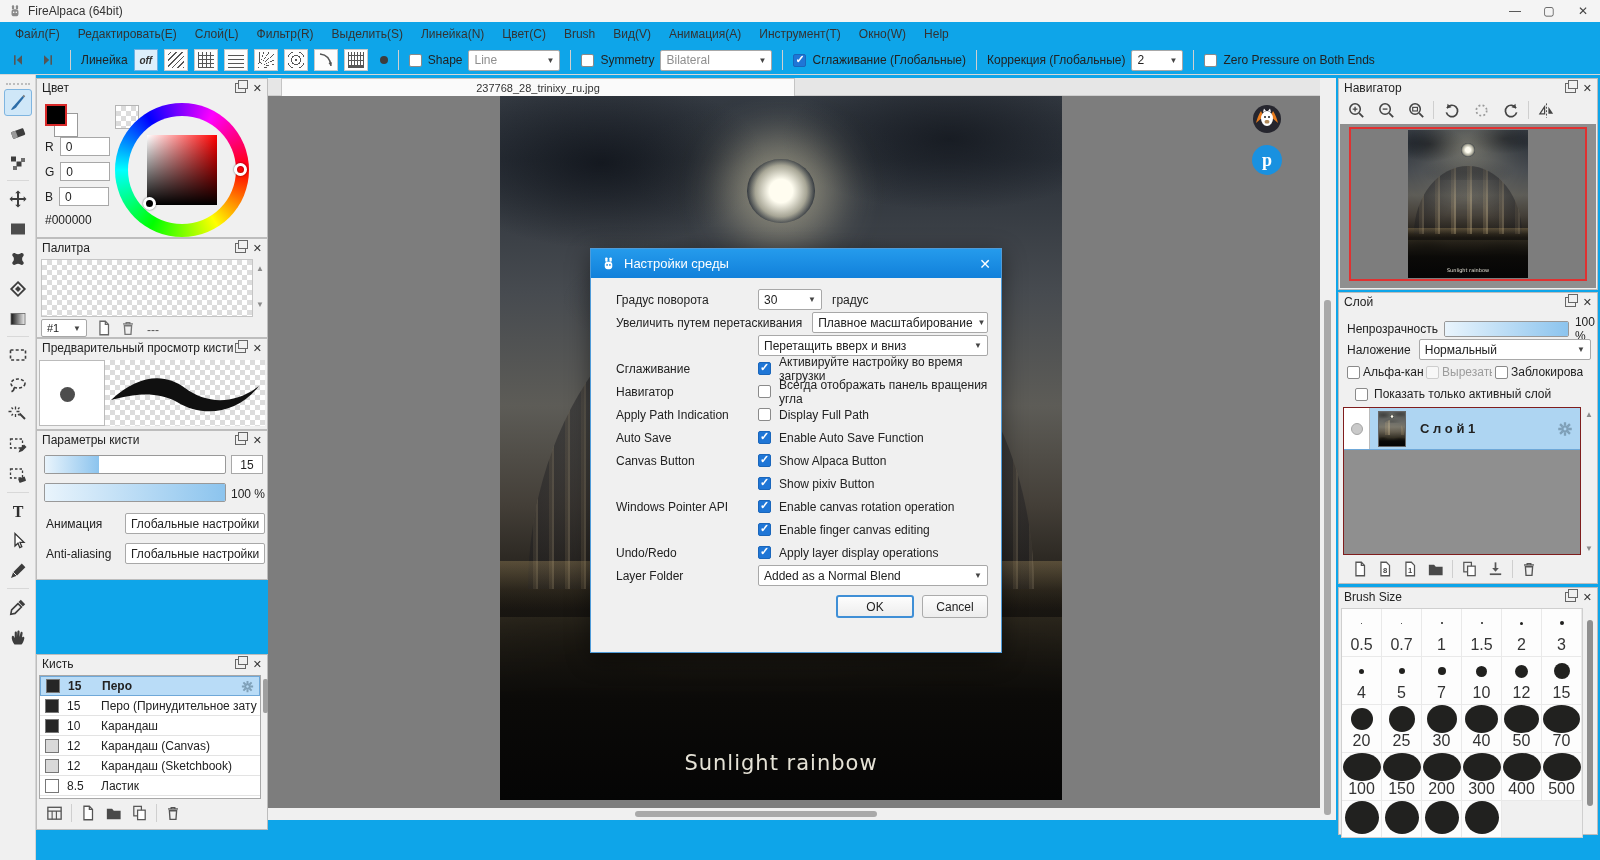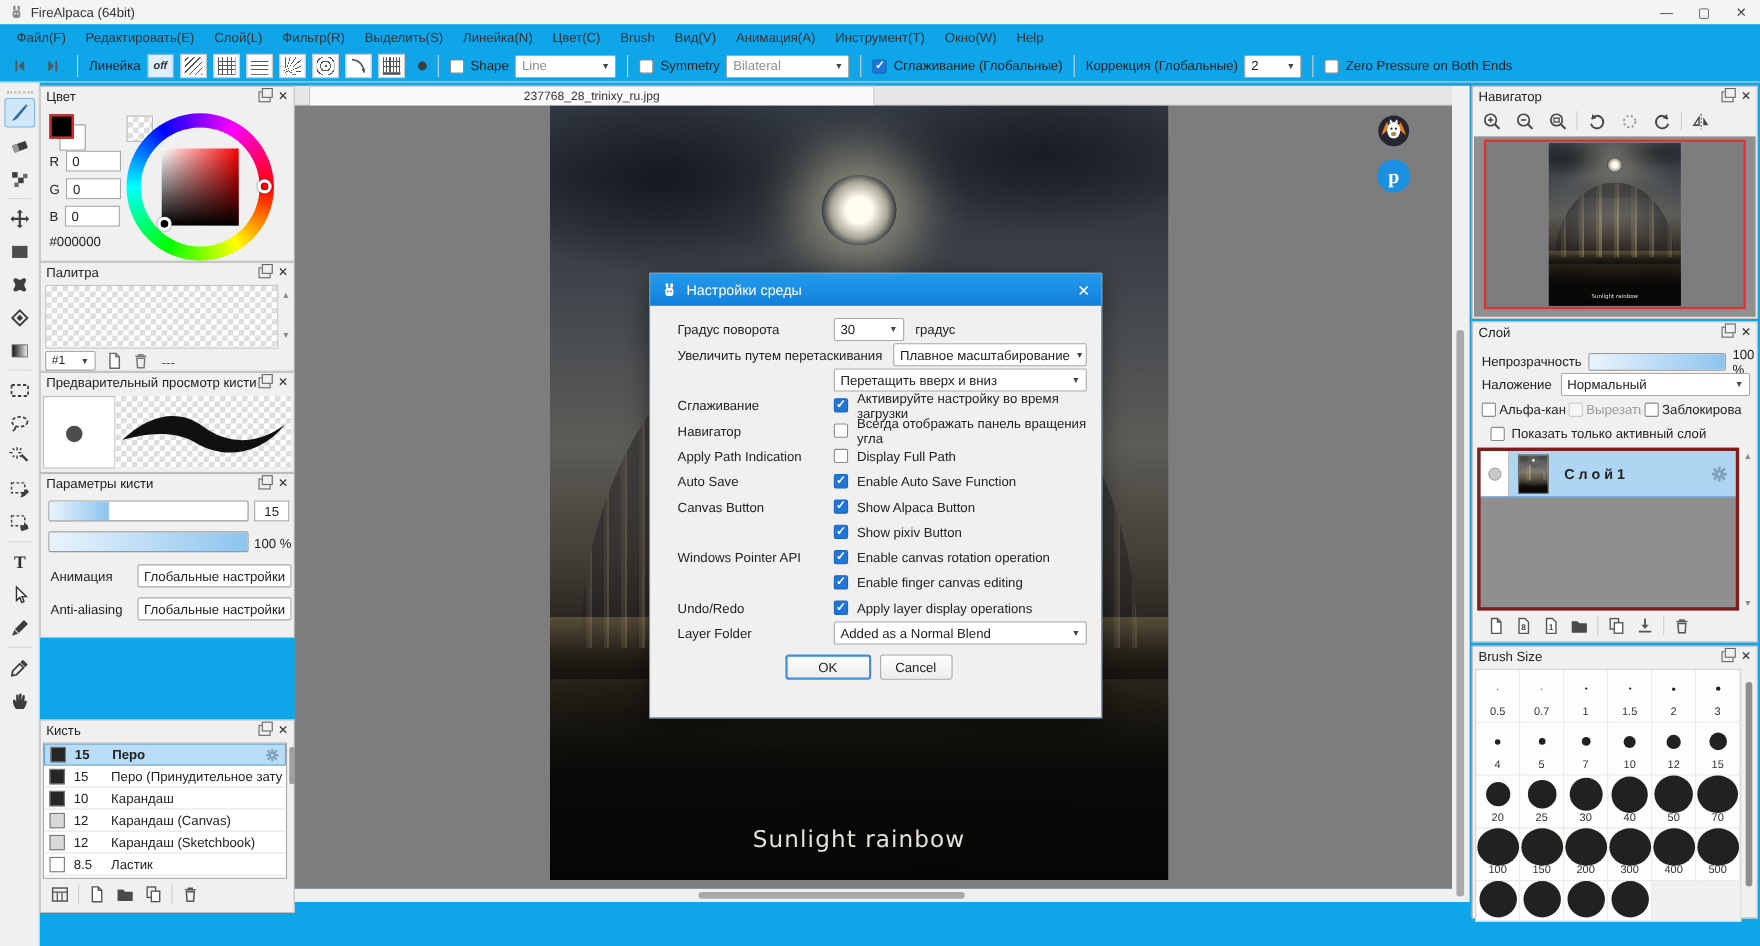--- a/index.html
+++ b/index.html
@@ -100,21 +100,21 @@
   .dialog{left:590px;top:248px;width:410px;height:403px;background:#f0f0f0;border:1px solid #4f9bd8;box-shadow:0 6px 22px rgba(0,0,0,.45);z-index:50}
   .dtitle{height:29px;background:linear-gradient(#259bec,#1180da);display:flex;align-items:center;color:#fff;font-size:13px;padding:0 10px;box-sizing:border-box}
   .dtitle .sp{flex:1}
   .drows{padding-top:10px}
   .drow{height:23px;display:flex;align-items:center;padding:0 13px 0 25px}
   .dlabel{flex:none;min-width:132px;padding-right:10px;color:#222}
   .dtext{margin-left:8px}
   .dd.wide{flex:1}
   .dd.small{width:64px}
   .dsuffix{margin-left:10px}
-  .dbtns{display:flex;justify-content:center;gap:8px;padding:8px 13px 0 0}
+  .dbtns{display:flex;justify-content:flex-end;gap:8px;padding:8px 13px 0 0}
   .rgbrow{position:absolute;display:flex;align-items:center;gap:6px}
   .field{border:1px solid #a8a8a8;background:#fff;height:19px;box-sizing:border-box;display:flex;align-items:center;padding-left:5px}
   .wheel{position:absolute;border-radius:50%;background:conic-gradient(from 90deg,#f00,#ff0 16%,#0f0 33%,#0ff 50%,#00f 66%,#f0f 83%,#f00)}
   .wheel::after{content:"";position:absolute;inset:13px;border-radius:50%;background:#f0f0f0}
   .svbox{position:absolute;background:linear-gradient(to bottom,rgba(0,0,0,0),#000),linear-gradient(to right,#fff,#f00)}
   .huemark{position:absolute;width:13px;height:13px;border:3px solid #fff;border-radius:50%;box-shadow:0 0 2px rgba(0,0,0,.7),inset 0 0 2px rgba(0,0,0,.7);box-sizing:border-box}
   .svmark{position:absolute;width:13px;height:13px;border:3px solid #fff;border-radius:50%;background:#000;box-sizing:border-box;box-shadow:0 0 2px rgba(0,0,0,.6)}
 
   .blist{position:absolute;border:1px solid #a8a8a8;background:#fff;overflow:hidden;box-sizing:border-box}
   .brow{height:20px;display:flex;align-items:center;gap:8px;padding-left:5px;border-bottom:1px solid #e3e3e3;box-sizing:border-box}
@@ -123,31 +123,31 @@
   .bsize{width:26px;flex:none}
   .bname{white-space:nowrap;overflow:hidden}
 
   
   .navtools{display:flex;align-items:center;gap:4px;padding:3px 4px;height:26px;box-sizing:border-box}
   .ntb{width:26px;height:22px;display:flex;align-items:center;justify-content:center}
   .navview{position:absolute;background:#8f8f8f;overflow:hidden}
   .navframe{position:absolute;border:2px solid #e03131;background:#7d7d7d;box-sizing:border-box;display:flex;align-items:center;justify-content:center}
 
   .lrow{position:absolute;display:flex;align-items:center}
-  .layerlist{position:absolute;background:#8f8f8f;border:3px solid #7f1d1d;box-sizing:border-box;overflow:hidden}
+  .layerlist{position:absolute;background:#8f8f8f;border:1px solid #7f1d1d;box-sizing:border-box;overflow:hidden}
   .layersel{position:absolute;left:0;top:0;width:100%;height:41px;background:#aed5f2;border-bottom:1px solid #6fa8d8;display:flex;align-items:center}
   .eyecol{width:26px;height:41px;background:#fff;border-right:1px solid #bbb;display:flex;align-items:center;justify-content:center;box-sizing:border-box}
   .eyedot{width:10px;height:10px;border-radius:50%;background:#c9c9c9;border:1px solid #a5a5a5}
   .iconrow{position:absolute;display:flex;align-items:center;gap:7px}
   .isep{width:1px;height:18px;background:#cfcfcf}
 
   .bsgrid{position:absolute;display:grid;grid-template-columns:repeat(6,40px);background:#fdfdfd;border:1px solid #cfcfcf}
   .bscell{width:40px;height:48px;border-right:1px solid #e9e9e9;border-bottom:1px solid #e9e9e9;display:flex;flex-direction:column;align-items:center;justify-content:flex-end;box-sizing:border-box;padding-bottom:3px}
   .bsdot{background:#21211f;border-radius:50%;margin-bottom:auto;margin-top:auto}
-  .bslabel{font-size:10px;color:#333;line-height:1}
+  .bslabel{font-size:16px;color:#333;line-height:1}
   .bscell.part{height:36px;border-bottom:none}
 </style>
 </head>
 <body>
 
 <div id="app">
 
   <div class="abs titlebar">
     <svg width="14" height="14" viewBox="0 0 16 16" style="margin-left:8px">
       <rect x="4" y="6" width="8" height="8" rx="3" fill="#8a8a8a"></rect>

